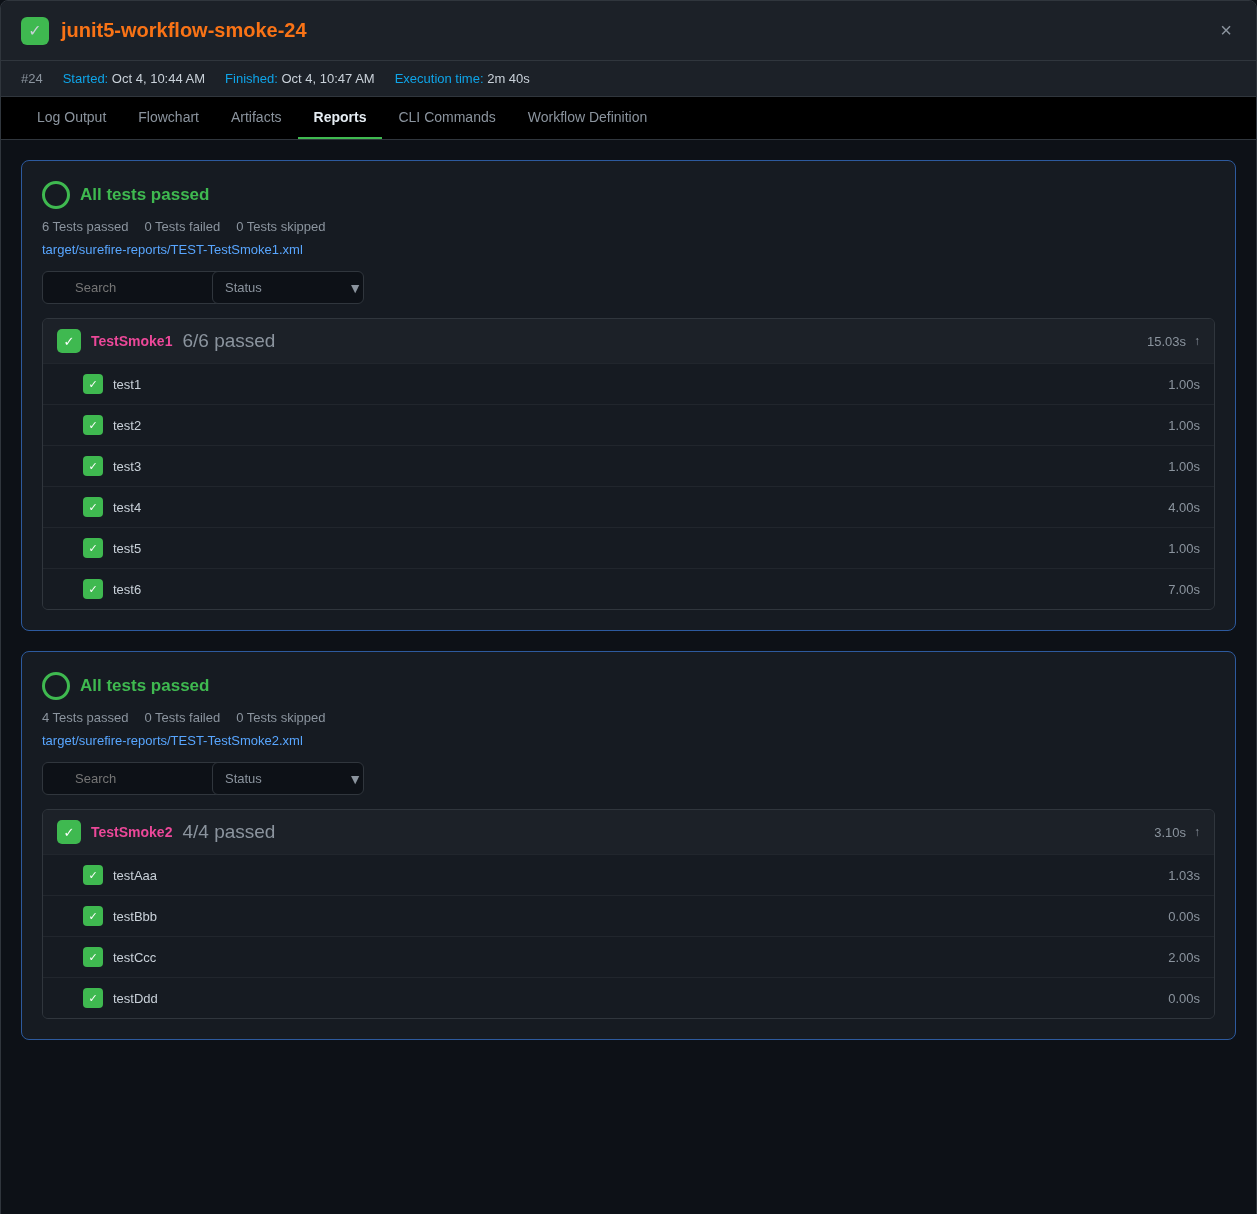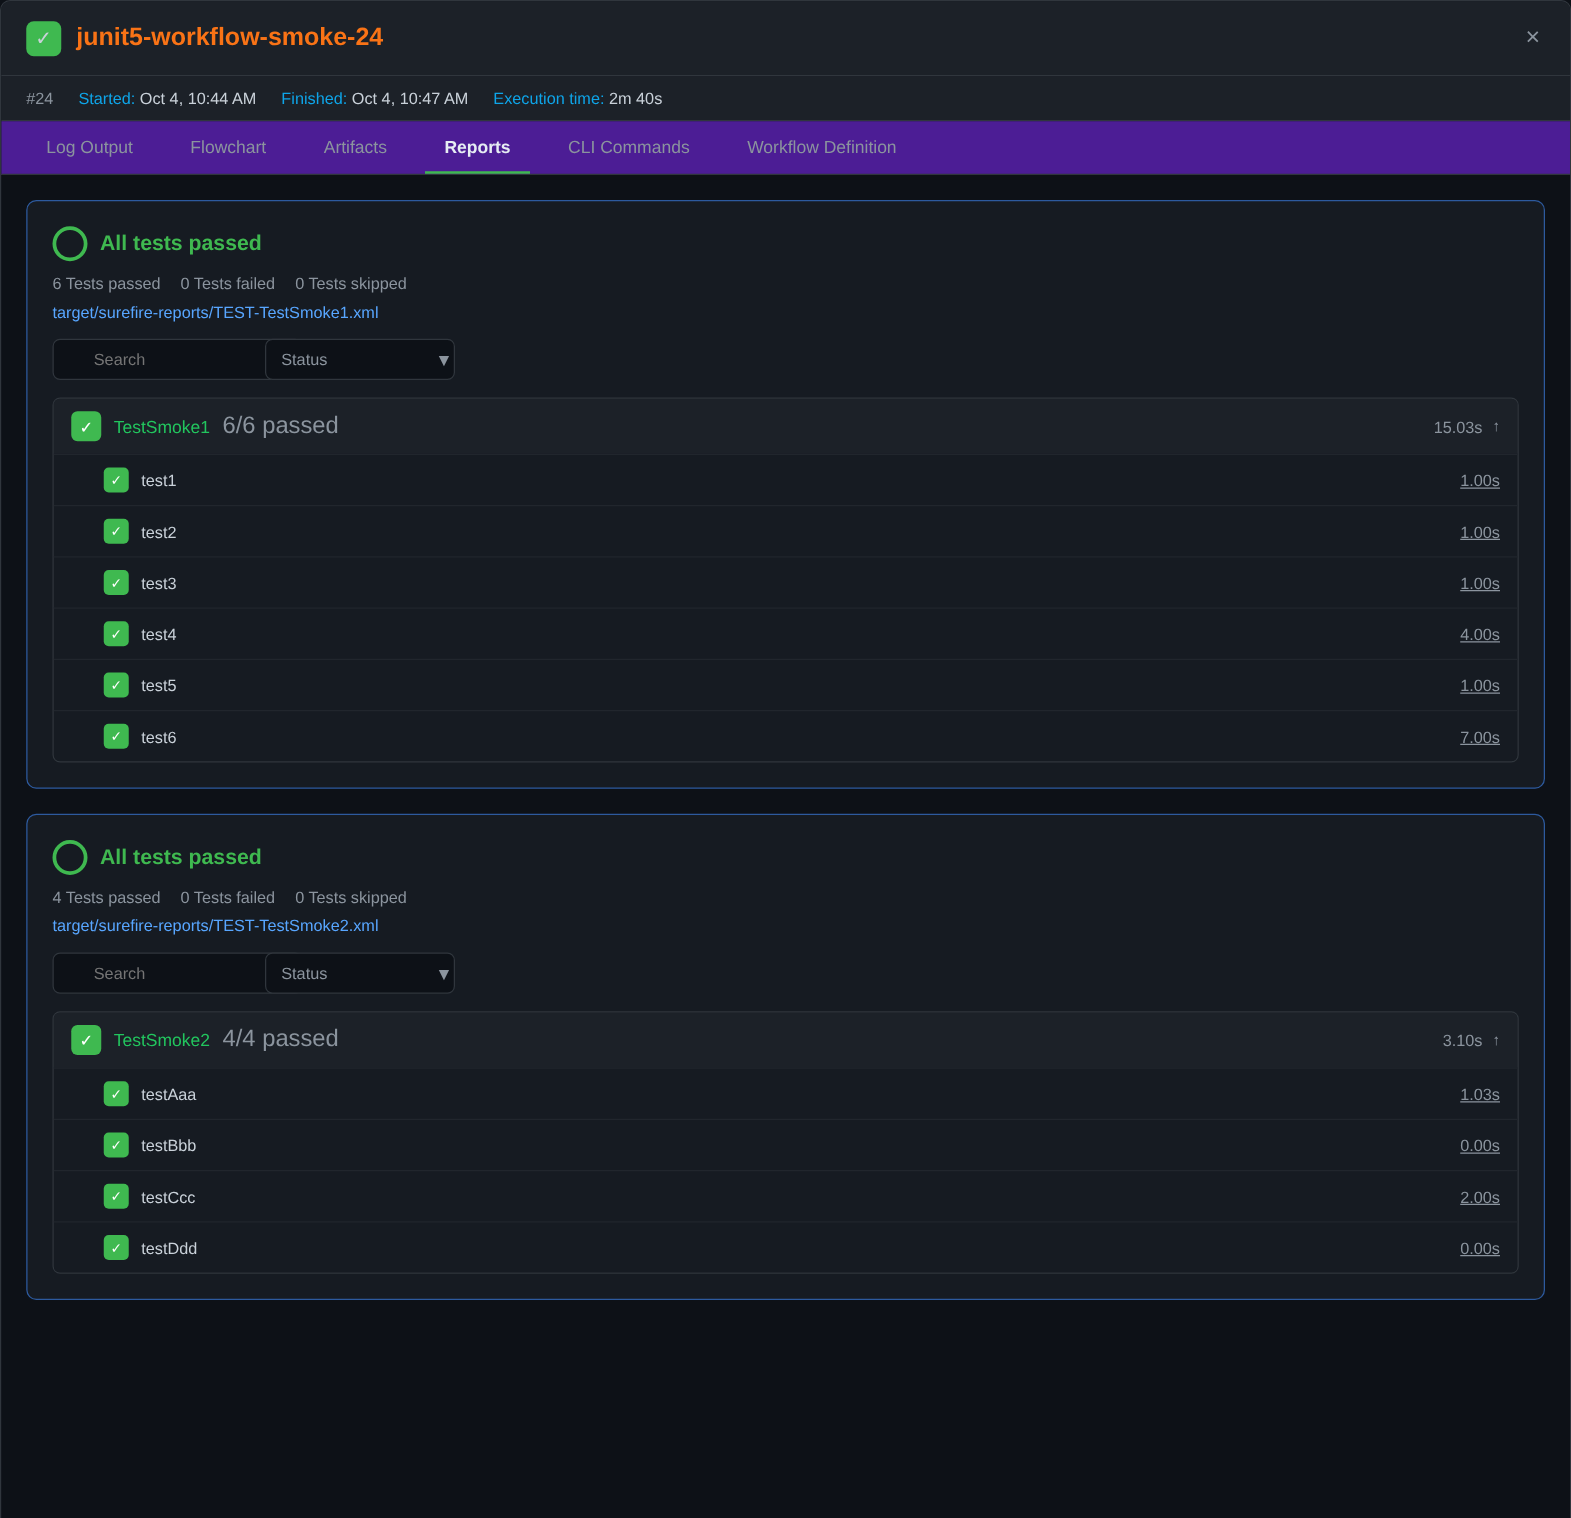--- a/index.html
+++ b/index.html
@@ -62,22 +62,22 @@
       font-size: 13px;
       display: flex;
       gap: 20px;
       background-color: #1c2128;
       border-bottom: 1px solid #30363d;
     }
     .meta-bar span.label { color: #0ea5e9; }
     .meta-bar span.value { color: #c9d1d9; }
     .tabs {
       display: flex;
-      gap: 14px;
-      background-color: #4c1d95;
+      gap: 0;
+      background-color: #000000;
       border-bottom: 1px solid #30363d;
       padding: 0 20px;
     }
     .tab {
       padding: 12px 16px;
       font-size: 14px;
       color: #8b949e;
       cursor: pointer;
       border-bottom: 2px solid transparent;
       white-space: nowrap;
@@ -209,22 +209,22 @@
       background-color: #3fb950;
       border-radius: 5px;
       display: flex;
       align-items: center;
       justify-content: center;
       font-size: 13px;
       color: white;
       flex-shrink: 0;
     }
     .group-name {
-      font-weight: 400;
-      color: #22c55e;
+      font-weight: 700;
+      color: #ec4899;
       font-size: 14px;
     }
     .group-badge {
       color: #8b949e;
       font-size: 19px;
     }
     .group-time {
       display: flex;
       align-items: center;
       gap: 8px;
@@ -260,21 +260,20 @@
       color: white;
       flex-shrink: 0;
     }
     .test-name {
       color: #c9d1d9;
       font-size: 13px;
     }
     .test-time {
       color: #8b949e;
       font-size: 13px;
-      text-decoration: underline;
     }
   </style>
 </head>
 <body>
 
 <div class="window">
 
   <div class="title-bar">
     <div class="title-bar-left">
       <div class="app-icon">✓</div>

